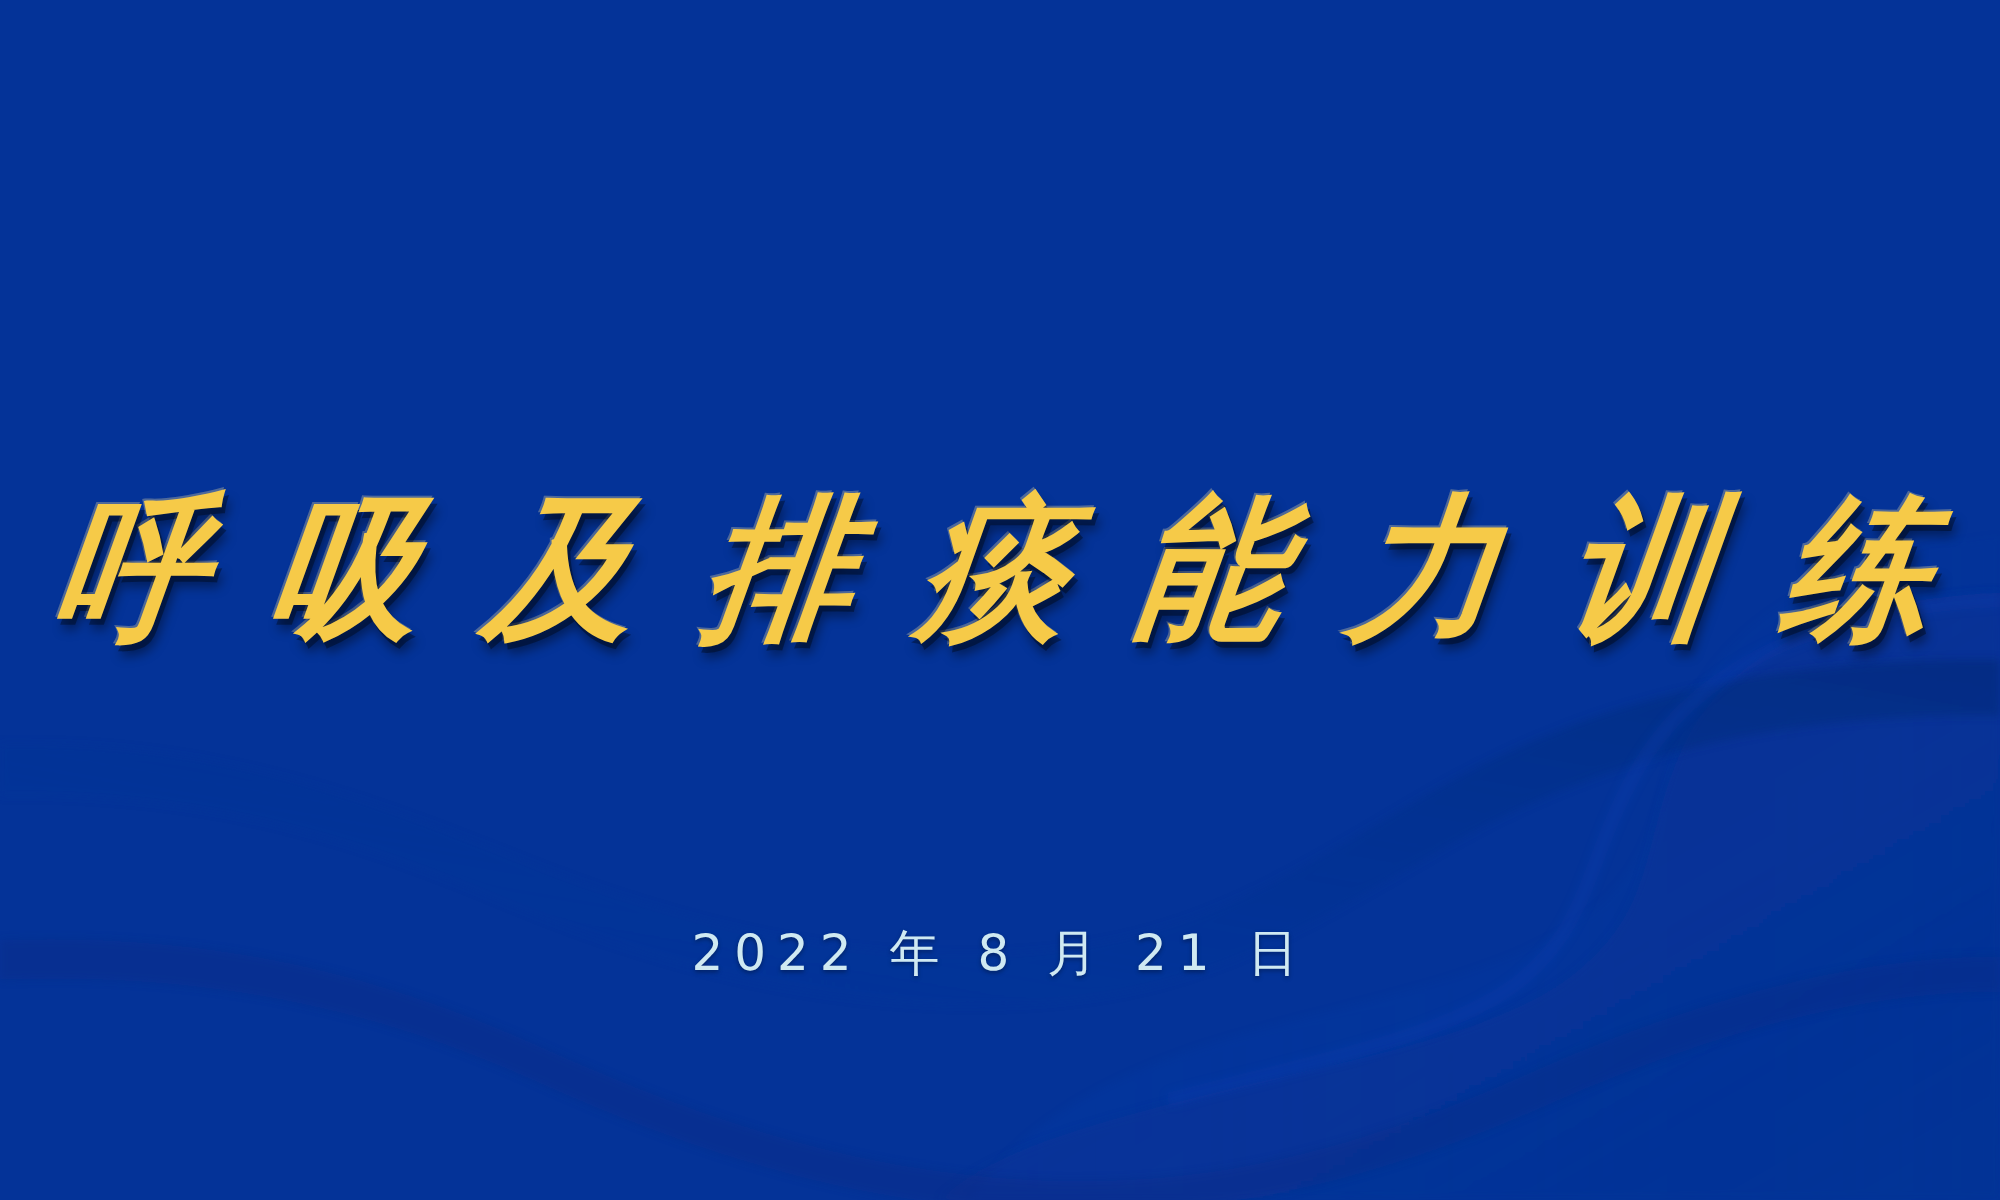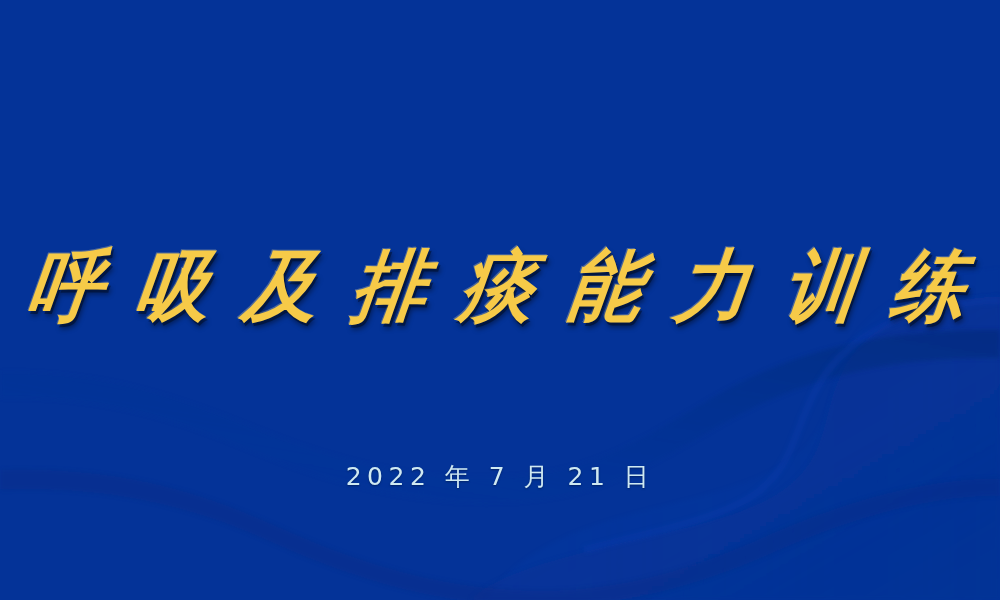--- a/index.html
+++ b/index.html
@@ -145,16 +145,16 @@
       <path d="M1000,300 C906,304 846,336 818,386 C792,432 796,462 758,492
                C720,520 650,532 584,550" fill="none" stroke="#0c3eb2" stroke-width="7" opacity="0.30" filter="url(#soft)"></path>
     </svg>
   </div>
 
   <div class="title-wrap">
     <span class="slide-title">呼 吸 及 排 痰 能 力 训 练</span>
   </div>
 
   <div class="date-wrap">
-    <span class="slide-date">2022 年 7 月 21 日</span>
+    <span class="slide-date">2022 年 8 月 21 日</span>
   </div>
 
 </div>
 
 </body></html>

